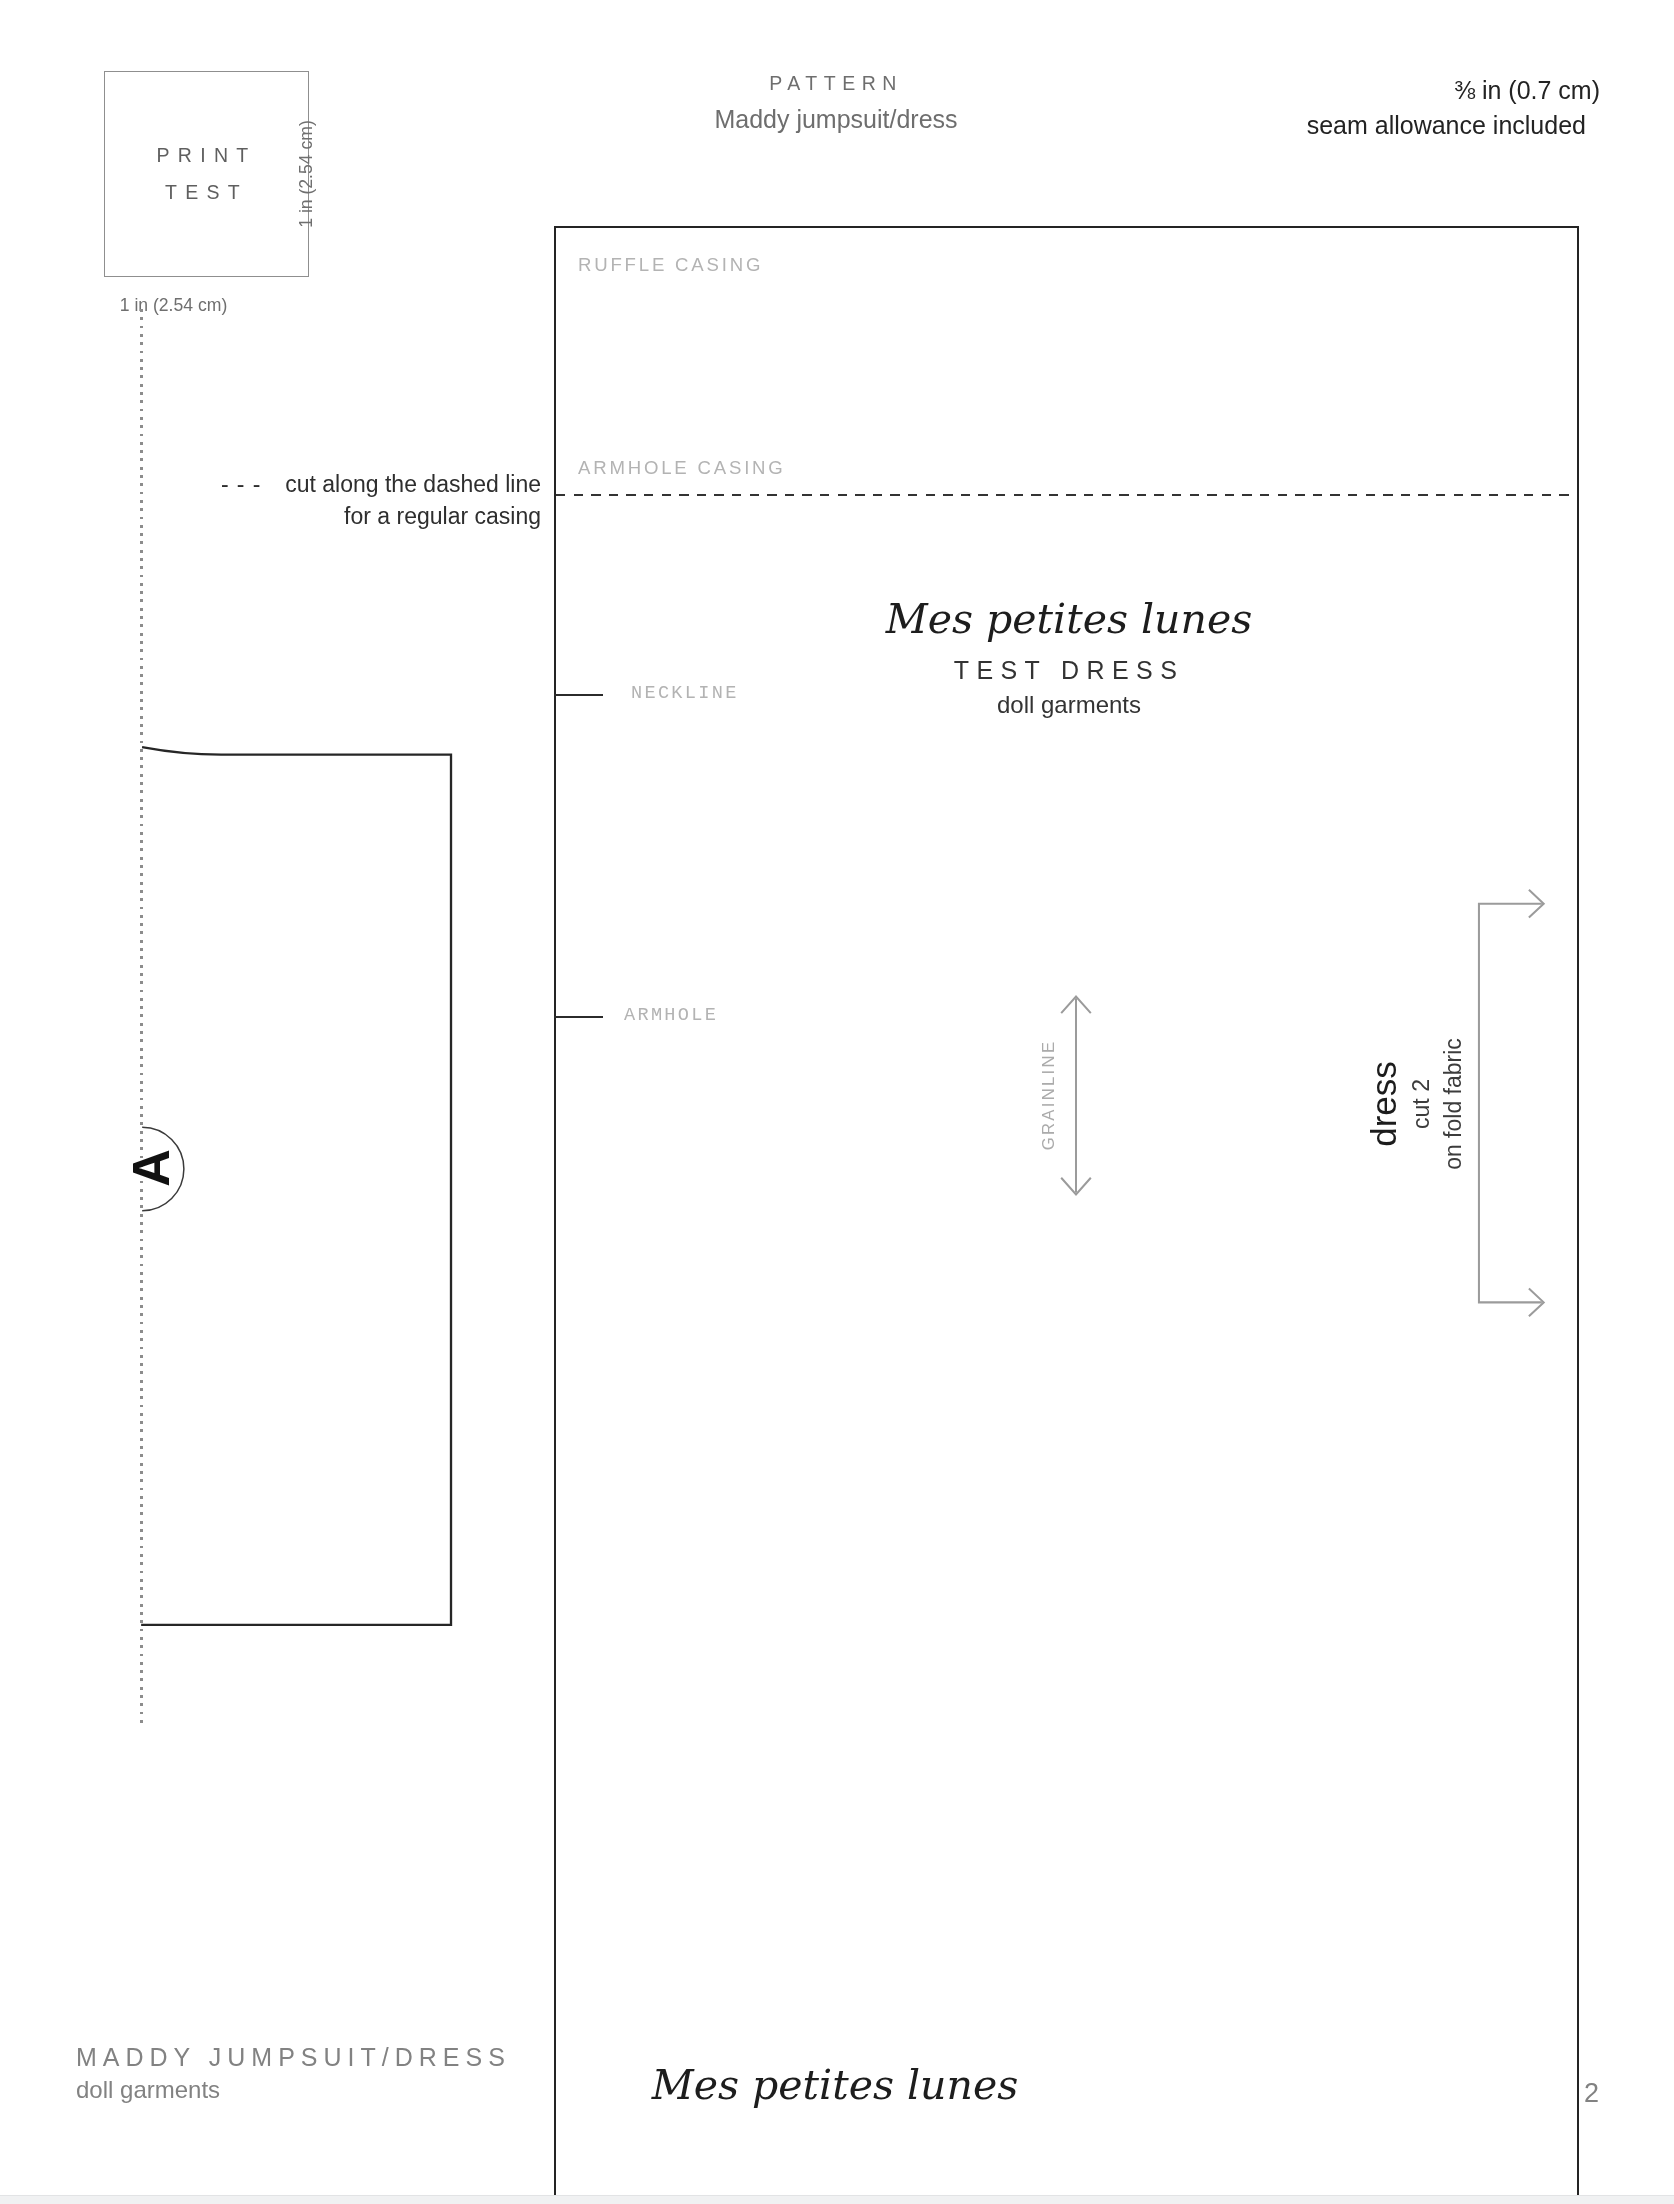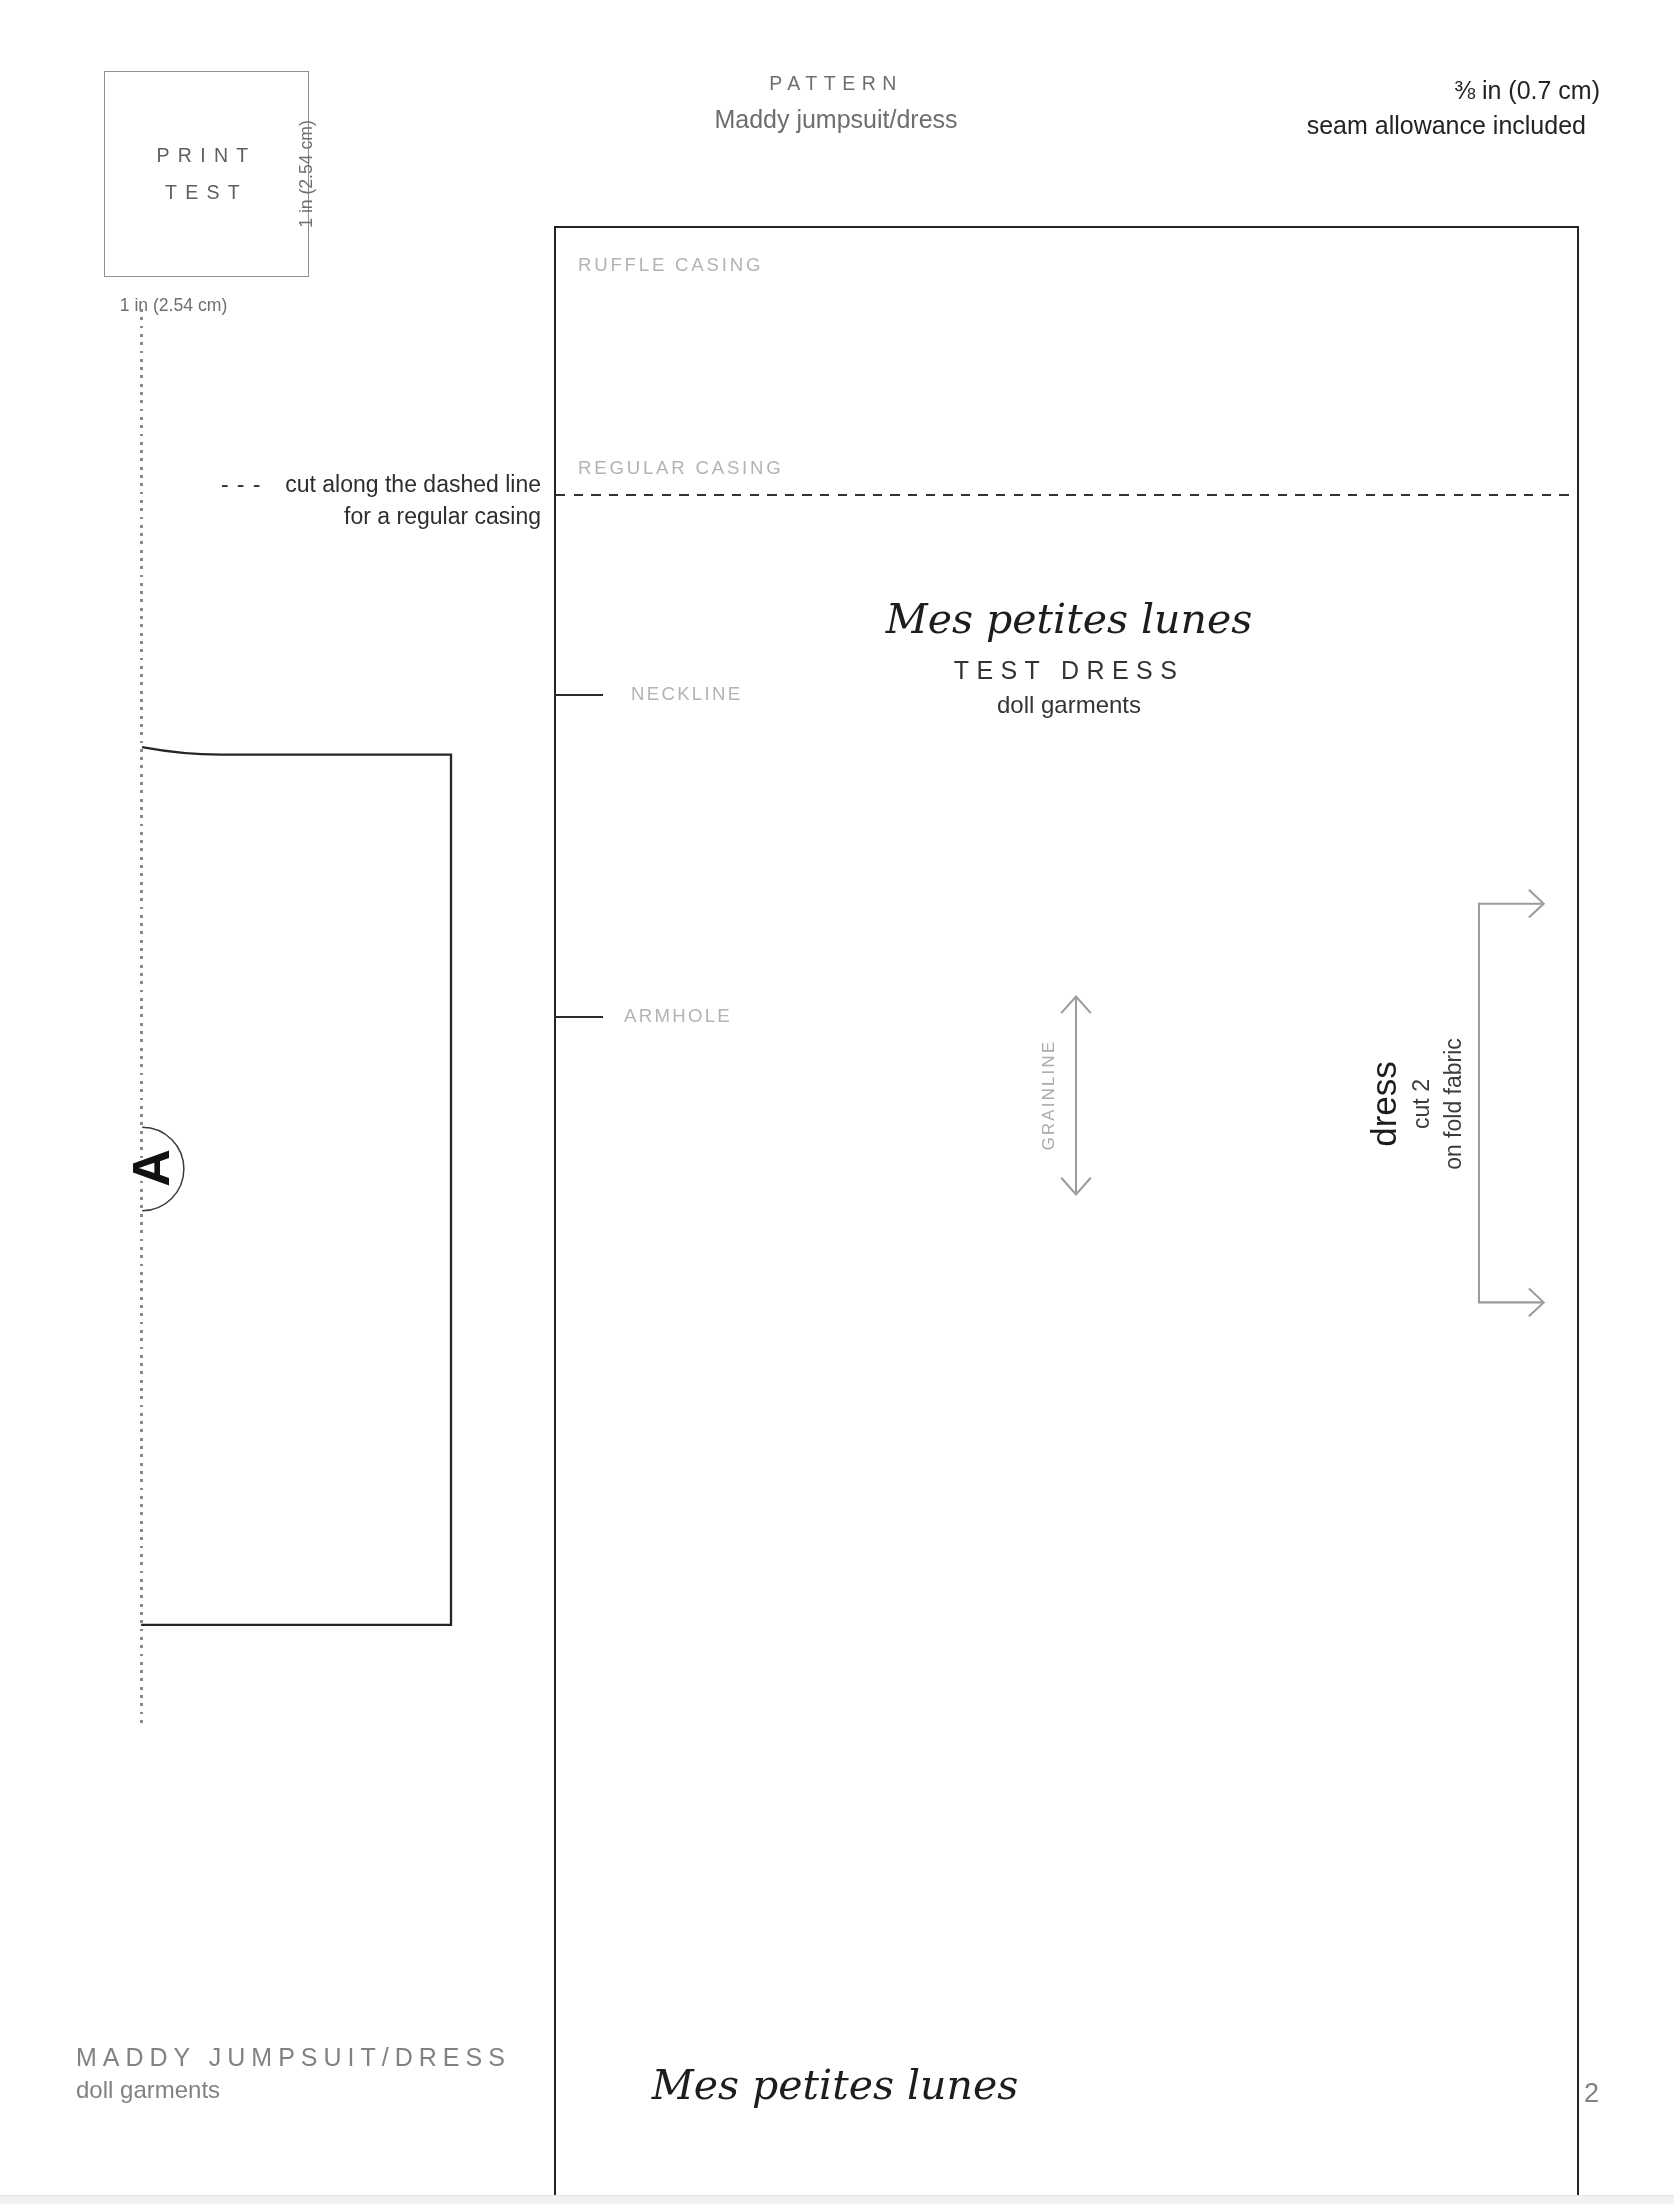--- a/index.html
+++ b/index.html
@@ -61,21 +61,21 @@
     font-size:41px;color:#1d1d1d;line-height:48px;
   }
   .brand-title{font-size:25px;letter-spacing:7.4px;color:#333;line-height:32px;margin-top:11px;}
   .brand-subtitle{font-size:24px;color:#333;line-height:30px;margin-top:3.7px;}
   .tick{
     position:absolute;left:-1.9px;width:49px;height:2.3px;background:#2b2b2b;
   }
   .tick-neckline{top:466px;}
   .tick-armhole{top:788px;}
   .tick-label{
-    position:absolute;font-size:18.6px;letter-spacing:2.3px;color:#b3b3b3;white-space:nowrap;
+    position:absolute;font-size:18.6px;letter-spacing:2.3px;color:#b3b3b3;white-space:nowrap;font-family:Liberation Mono, monospace;
   }
   .neckline-label{left:75px;top:455px;}
   .armhole-label{left:68px;top:777px;}
   
   .shape-svg{position:absolute;overflow:visible;}
   .grainline-label{
     position:absolute;left:1049px;top:1095px;transform:translate(-50%,-50%) rotate(-90deg);
     font-size:16.7px;letter-spacing:2.3px;color:#ababab;white-space:nowrap;
   }
   .piece-info{
@@ -148,21 +148,21 @@
   <svg class="shape-svg" style="left:130px;top:737px;" width="334" height="900" viewBox="140 795 360 970">
     <path d="M 153 806 C 185 812, 213 814.5, 245 814 L 486 814 L 486 1752 L 152 1752" fill="none" stroke="#262626" stroke-width="2.5"></path>
   </svg>
   <svg class="shape-svg" style="left:93px;top:1118px;" width="102" height="102" viewBox="100 1205 110 110">
     <path d="M 153 1215 A 45 45 0 0 1 153 1305" fill="none" stroke="#3a3a3a" stroke-width="1.6"></path>
   </svg>
   <div class="notch-letter">A</div>
 
   <div class="main-piece">
     <div class="casing-label ruffle-casing">RUFFLE CASING</div>
-    <div class="casing-label regular-casing">REGULAR CASING</div>
+    <div class="casing-label regular-casing">ARMHOLE CASING</div>
     <div class="dashed-line"></div>
 
     <div class="brand-block">
       <div class="brand-script">Mes petites lunes</div>
       <div class="brand-title">TEST DRESS</div>
       <div class="brand-subtitle">doll garments</div>
     </div>
 
     <div class="tick tick-neckline"></div>
     <div class="tick-label neckline-label">NECKLINE</div>

